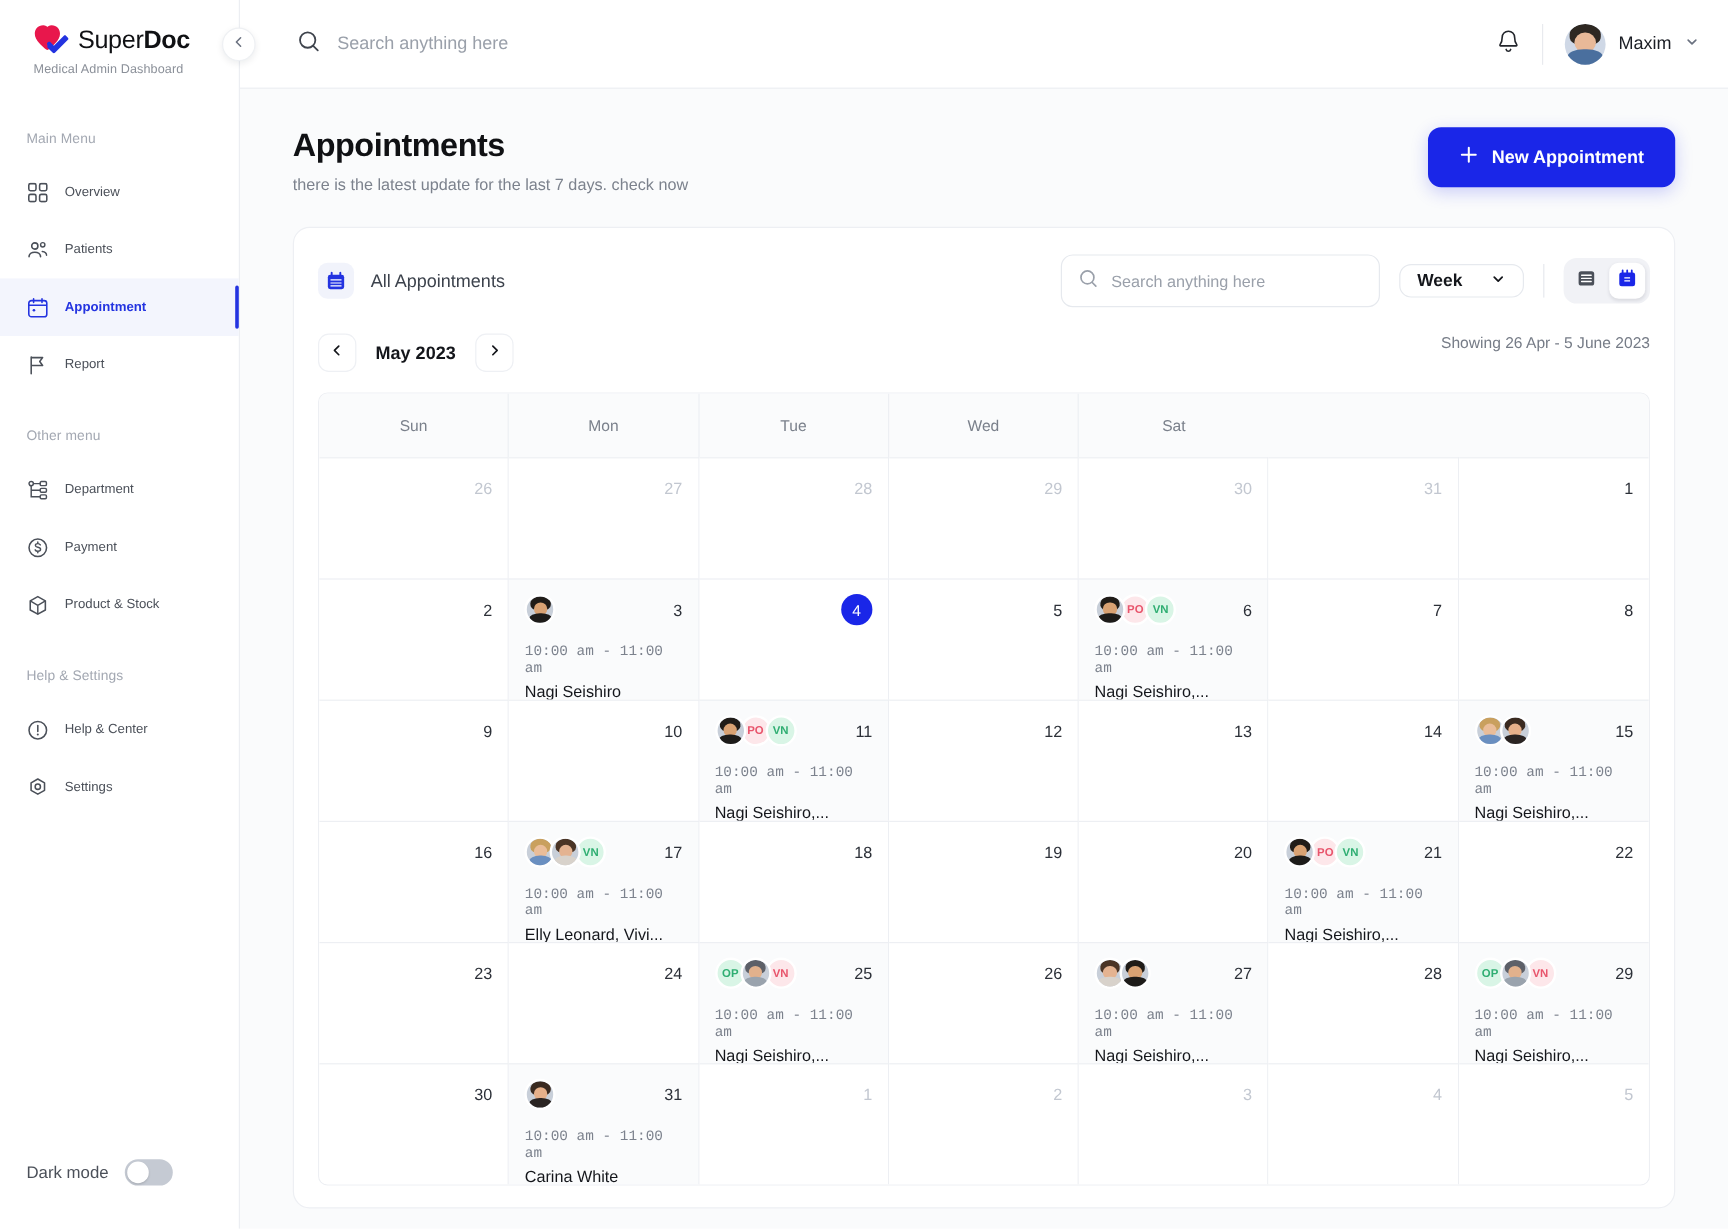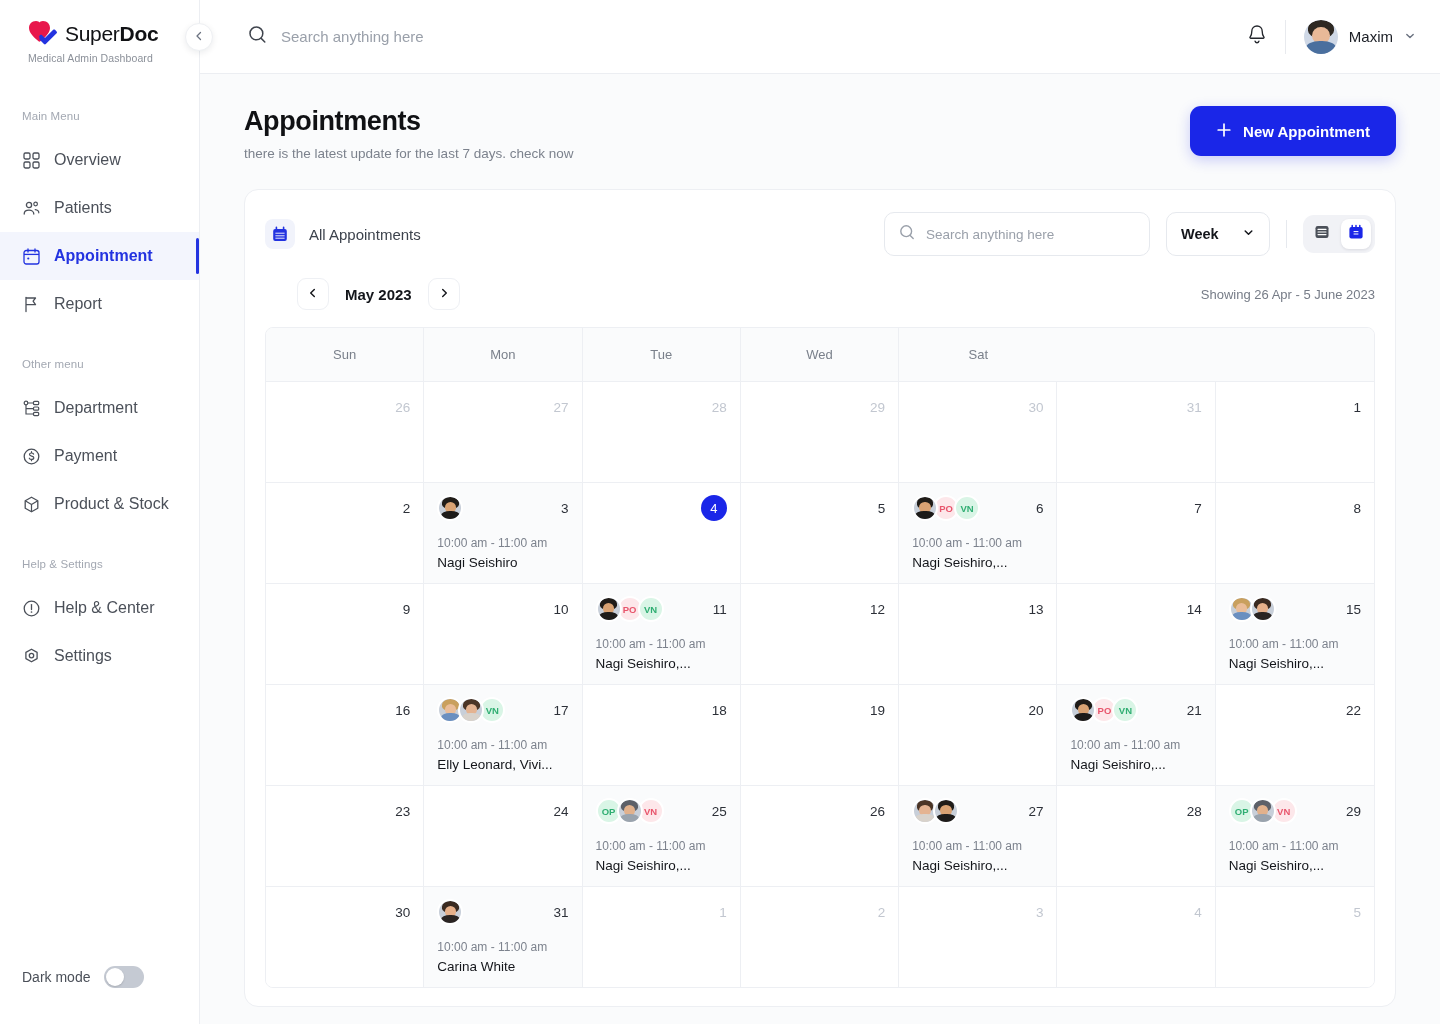--- a/index.html
+++ b/index.html
@@ -40,21 +40,21 @@
 
   .nav { margin-top: 46px; flex: 1; }
   .nav-section {
     font-size: 11.5px; color: #a3a8b2; padding: 0 0 0 22px;
     margin-bottom: 14px; letter-spacing: .1px;
   }
   .nav-section.spaced { margin-top: 30px; }
   .nav-item {
     display: flex; align-items: center; gap: 13px;
     height: 48px; padding-left: 22px;
-    font-size: 16px; color: #4b5059; cursor: pointer;
+    font-size: 11px; color: #4b5059; cursor: pointer;
     position: relative;
   }
   .nav-item .ico { width: 19px; height: 19px; display: flex; align-items: center; justify-content: center; flex: 0 0 19px; }
   .nav-item.active {
     background: #f3f5fd; color: #2333e0; font-weight: 600;
   }
   .nav-item.active::after {
     content: ""; position: absolute; right: 0; top: 6px; bottom: 6px;
     width: 3px; background: #2333e0; border-radius: 2px;
   }
@@ -127,36 +127,36 @@
   .search-box {
     width: 266px; height: 44px; border: 1px solid #e6e9ee; border-radius: 10px;
     display: flex; align-items: center; gap: 11px; padding: 0 14px; background: #fff;
   }
   .search-box input {
     border: none; outline: none; background: transparent; font-size: 13.5px;
     font-family: inherit; color: #16181d; width: 100%;
   }
   .search-box input::placeholder { color: #9aa0aa; }
   .week-select {
-    width: 104px; height: 44px; border: 1px solid #e6e9ee; border-radius: 10px;
+    width: 104px; height: 28px; border: 1px solid #e6e9ee; border-radius: 10px;
     display: flex; align-items: center; justify-content: space-between;
     padding: 0 14px; font-size: 14.5px; font-weight: 600; color: #14161b; cursor: pointer; background:#fff;
   }
   .sep { width: 1px; height: 28px; background: #e6e9ee; }
   .viewtoggle {
     background: #f1f2f6; border-radius: 11px; padding: 4px;
     display: flex; align-items: center; gap: 4px;
   }
   .vt-btn {
     width: 30px; height: 30px; border-radius: 8px;
     display: flex; align-items: center; justify-content: center; cursor: pointer;
   }
   .vt-btn.active { background: #fff; box-shadow: 0 1px 3px rgba(16,24,40,.10); }
 
-  .monthnav { display: flex; align-items: center; justify-content: space-between; margin-top: 22px; margin-left: 32px; }
+  .monthnav { display: flex; align-items: flex-start; justify-content: space-between; margin-top: 22px; }
   .monthnav-left { display: flex; align-items: center; gap: 6px; }
   .nav-arrow {
     width: 32px; height: 32px; border-radius: 9px; background: #fff;
     border: 1px solid #eef0f4; display: flex; align-items: center; justify-content: center;
     cursor: pointer;
   }
   .month-label { font-size: 15px; font-weight: 600; color: #14161b; padding: 0 10px; }
   .showing { font-size: 13px; color: #767c87; }
 
   
@@ -191,21 +191,21 @@
   .pill-tag.vn { background: #d9f5e6; color: #2fae72; }
   .pill-tag.vn-red { background: #fde7ea; color: #e8556c; }
   .pill-tag.op { background: #d9f5e6; color: #2fae72; }
   .daynum { font-size: 13.5px; color: #2c3038; margin-left: auto; }
   .daynum.muted { color: #c2c7d0; }
   .daynum.today {
     background: #1a26e8; color: #fff; width: 26px; height: 26px; border-radius: 50%;
     display: flex; align-items: center; justify-content: center; font-size: 13px;
   }
   .evt { margin-top: 14px; }
-  .evt-time { font-size: 12px; color: #7c828d; }
+  .evt-time { font-size: 12px; color: #7c828d; font-family: Liberation Mono, monospace; }
   .evt-name {
     font-size: 13.5px; color: #14161b; margin-top: 5px; font-weight: 500;
     white-space: nowrap; overflow: hidden; text-overflow: ellipsis;
   }
 
   
   .face { position: absolute; inset: 0; }
   .face .hair { position: absolute; left: 12%; top: 2%; width: 76%; height: 52%; border-radius: 50% 50% 42% 42%; }
   .face .skin { position: absolute; left: 24%; top: 22%; width: 52%; height: 50%; border-radius: 50%; }
   .face .body { position: absolute; left: 6%; bottom: -6%; width: 88%; height: 44%; border-radius: 46% 46% 0 0; }

